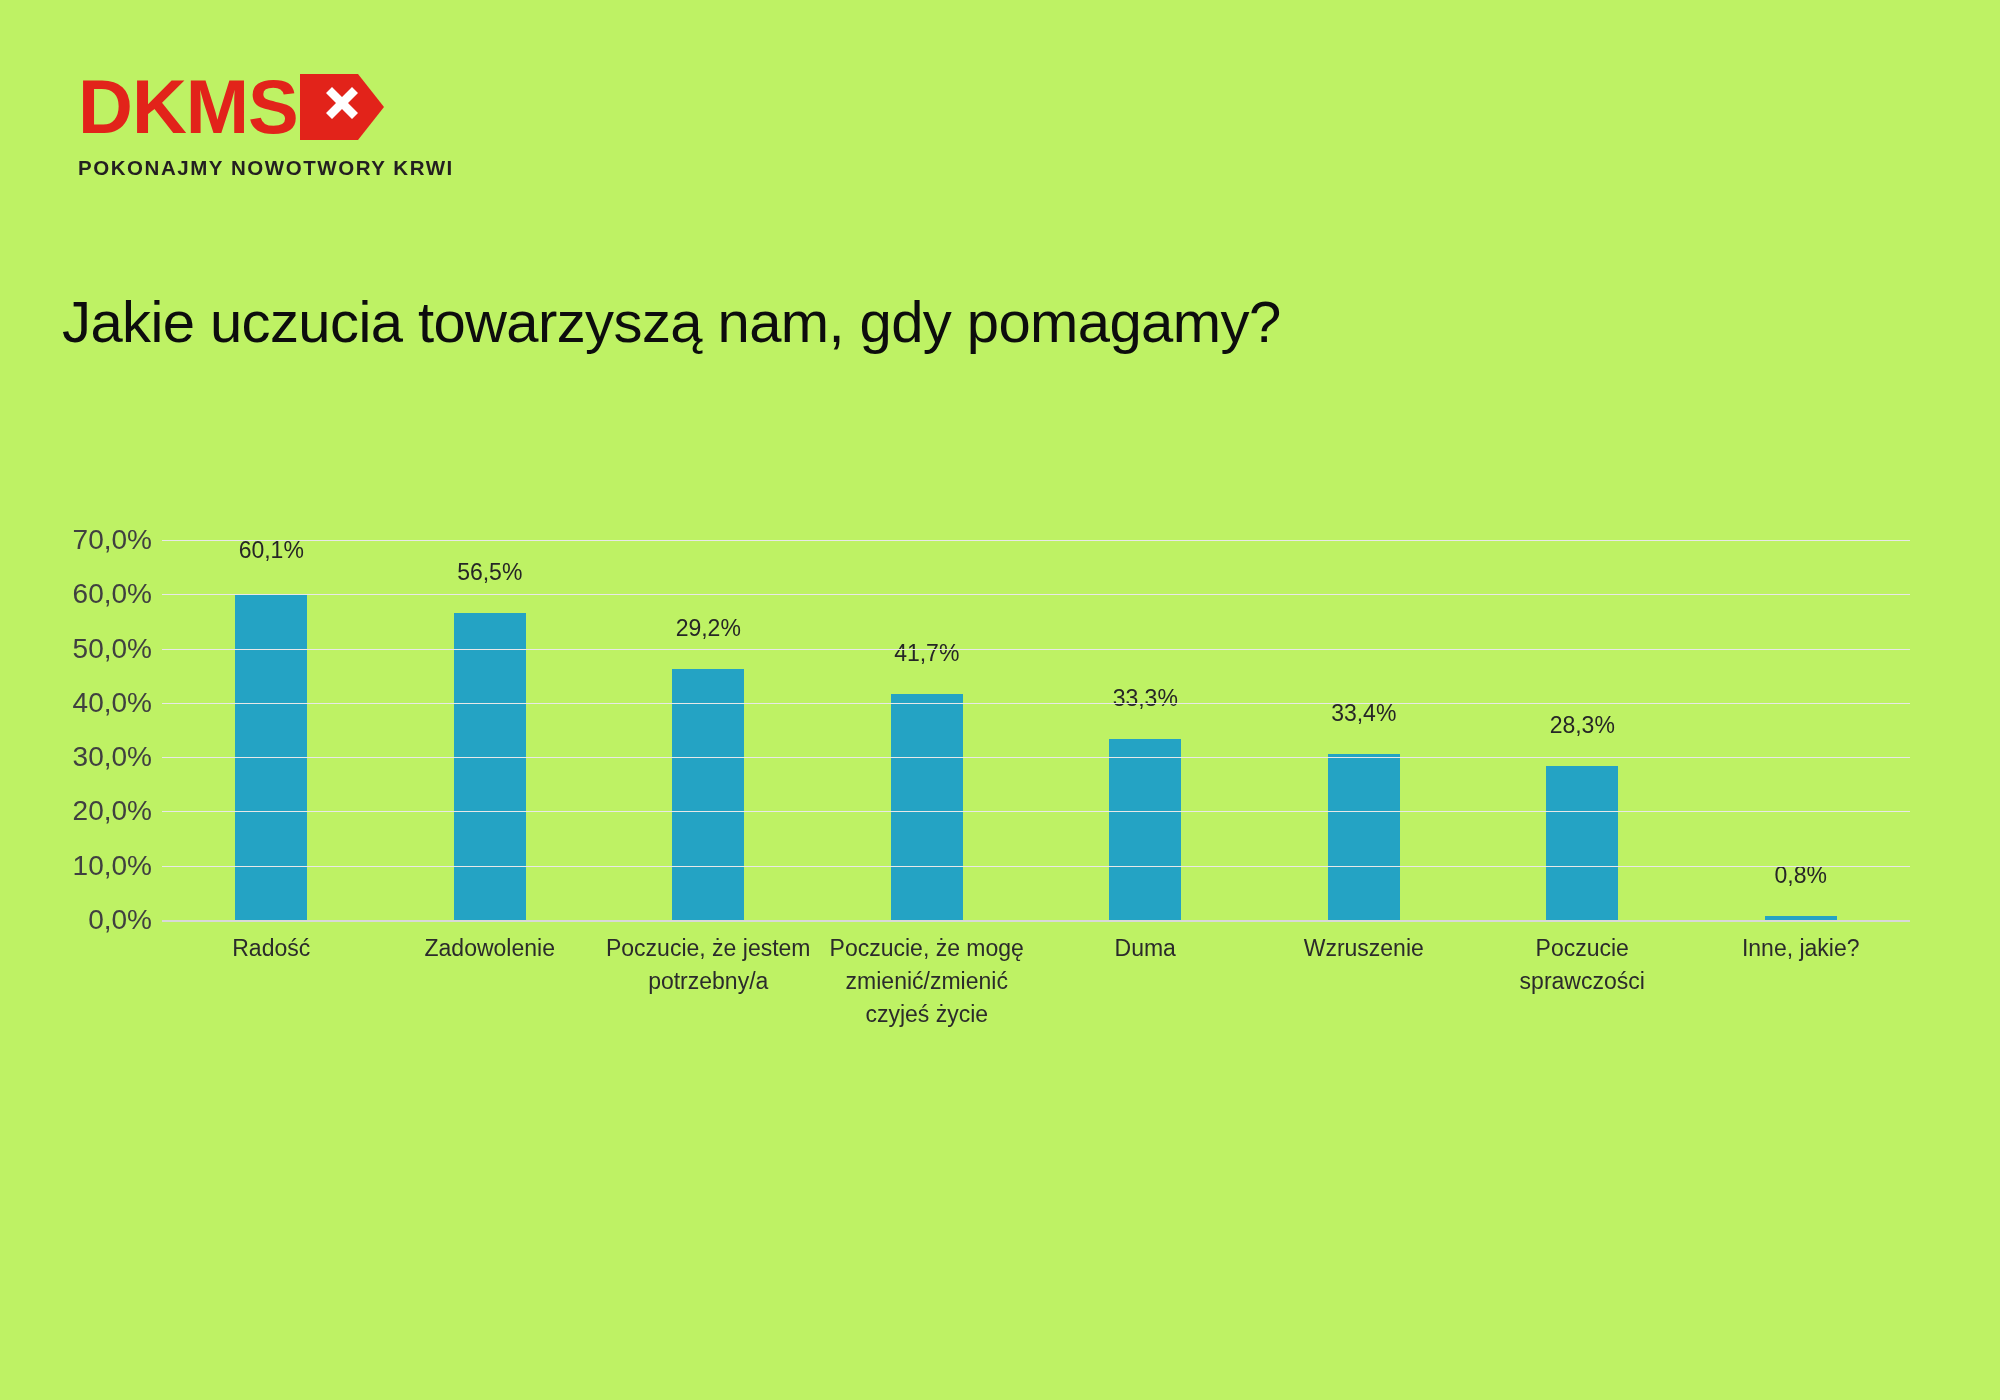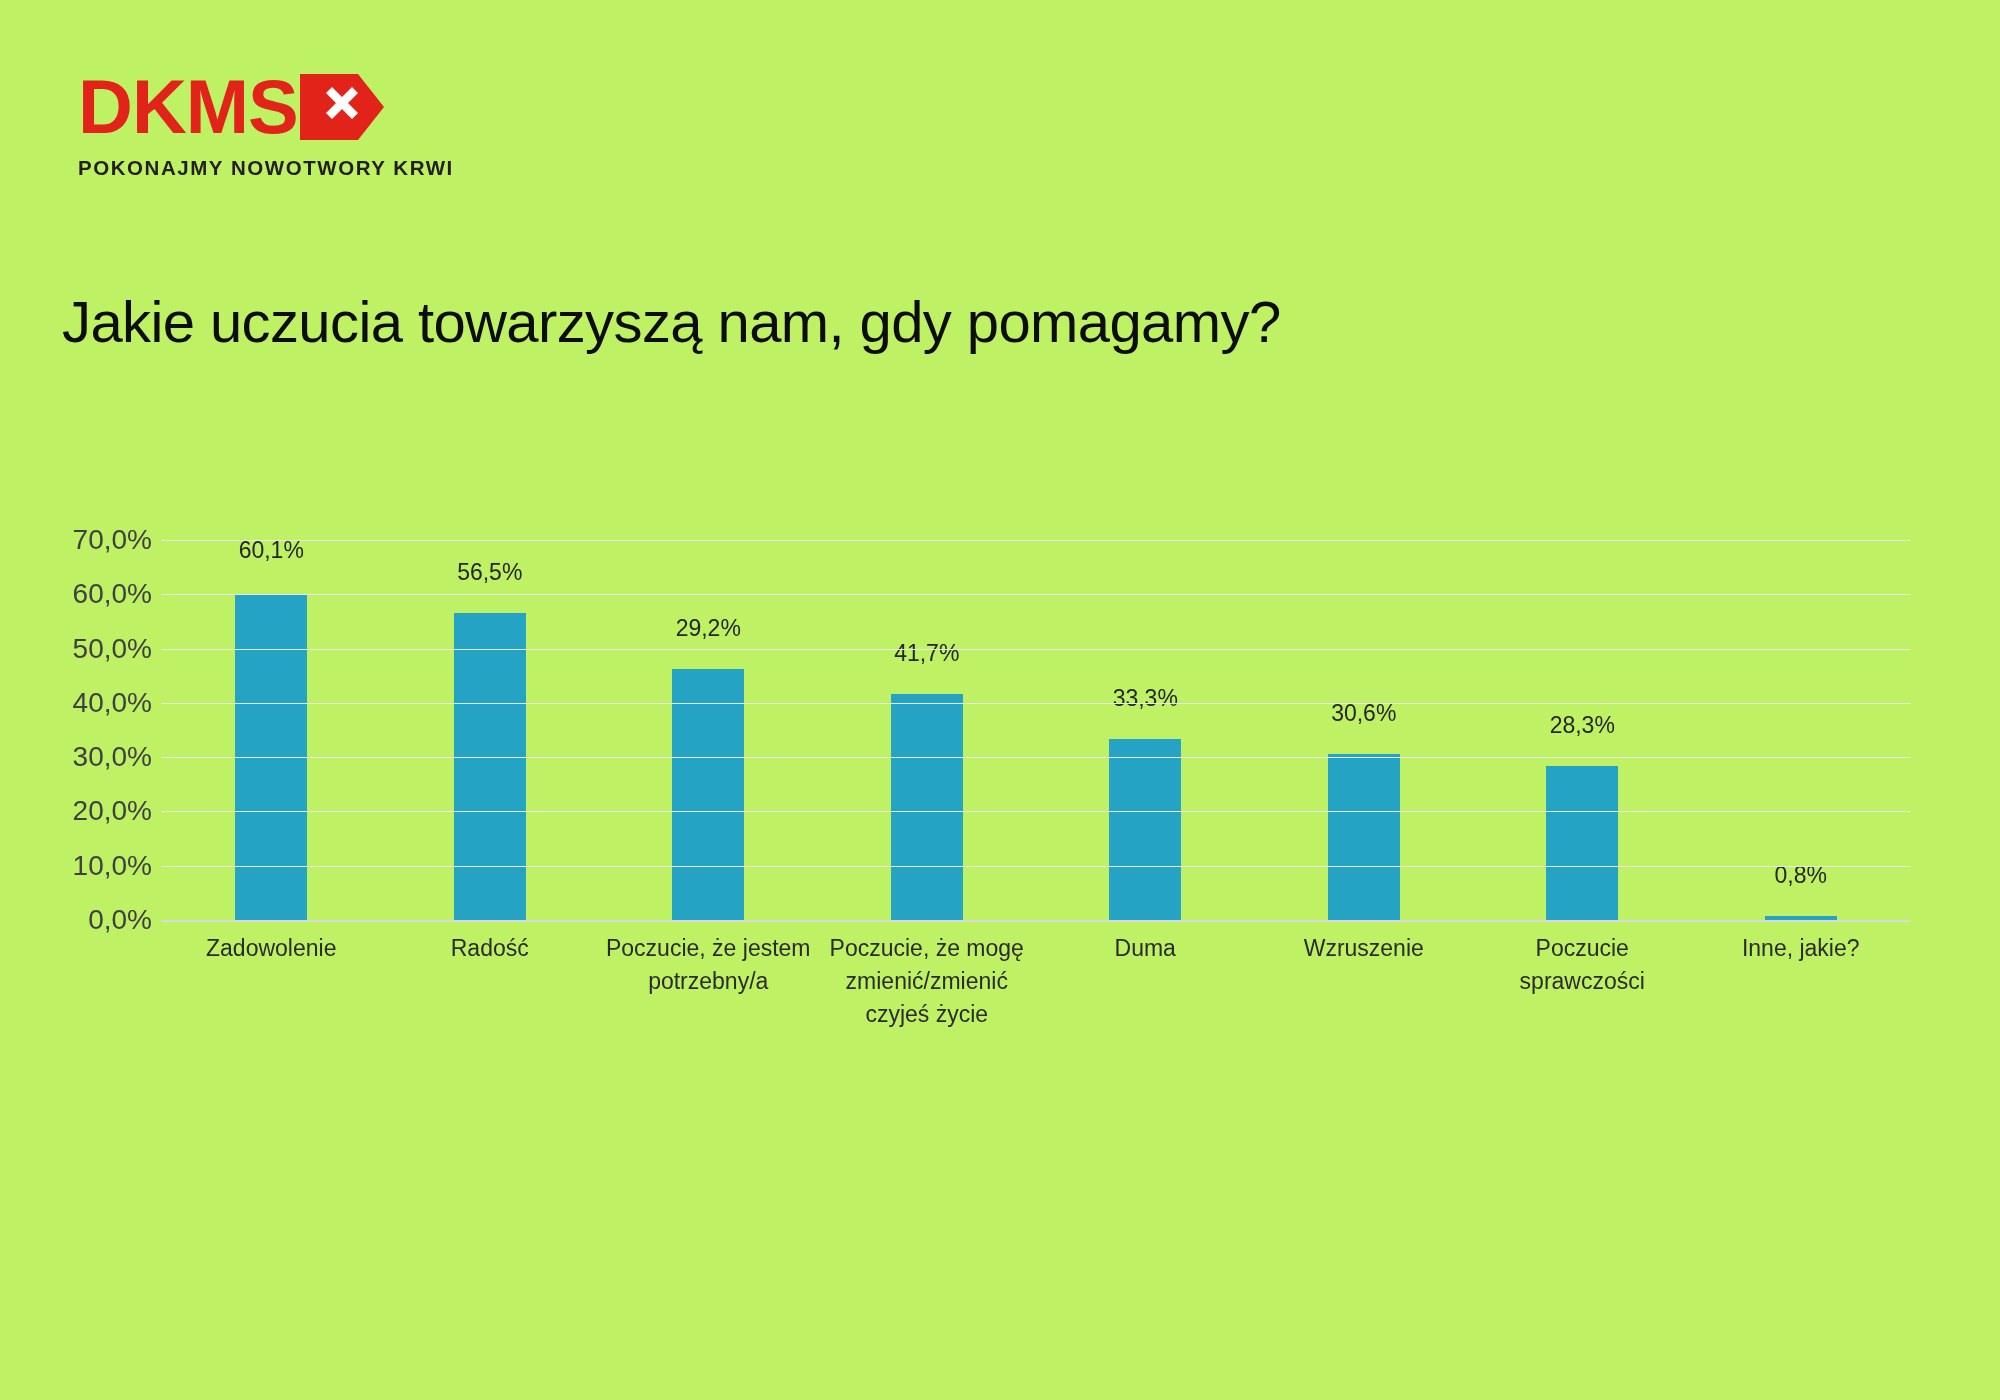--- a/index.html
+++ b/index.html
@@ -202,21 +202,21 @@
           </div>
           <div class="bar-slot">
             <div class="bar-label" style="bottom: 226.371px;">41,7%</div>
             <div class="bar-rect" style="height: 226.371px; background: rgb(36, 163, 196);"></div>
           </div>
           <div class="bar-slot">
             <div class="bar-label" style="bottom: 180.771px;">33,3%</div>
             <div class="bar-rect" style="height: 180.771px; background: rgb(36, 163, 196);"></div>
           </div>
           <div class="bar-slot">
-            <div class="bar-label" style="bottom: 166.114px;">30,6%</div>
+            <div class="bar-label" style="bottom: 166.114px;">33,4%</div>
             <div class="bar-rect" style="height: 166.114px; background: rgb(36, 163, 196);"></div>
           </div>
           <div class="bar-slot">
             <div class="bar-label" style="bottom: 153.629px;">28,3%</div>
             <div class="bar-rect" style="height: 153.629px; background: rgb(36, 163, 196);"></div>
           </div>
           <div class="bar-slot">
             <div class="bar-label" style="bottom: 4.34286px;">0,8%</div>
             <div class="bar-rect" style="height: 4.34286px; background: rgb(36, 163, 196);"></div>
           </div>
@@ -225,24 +225,24 @@
         <div class="gridline" style="top: 54.2857px;"></div>
         <div class="gridline" style="top: 108.571px;"></div>
         <div class="gridline" style="top: 162.857px;"></div>
         <div class="gridline" style="top: 217.143px;"></div>
         <div class="gridline" style="top: 271.429px;"></div>
         <div class="gridline" style="top: 325.714px;"></div>
         <div class="gridline base" style="top: 380px;"></div>
       </div>
     <div class="x-axis">
         <div class="x-cell">
+          <div>Radość</div>
+        </div>
+        <div class="x-cell">
           <div>Zadowolenie</div>
-        </div>
-        <div class="x-cell">
-          <div>Radość</div>
         </div>
         <div class="x-cell">
           <div>Poczucie, że jestem</div>
           <div>potrzebny/a</div>
         </div>
         <div class="x-cell">
           <div>Poczucie, że mogę</div>
           <div>zmienić/zmienić</div>
           <div>czyjeś życie</div>
         </div>

